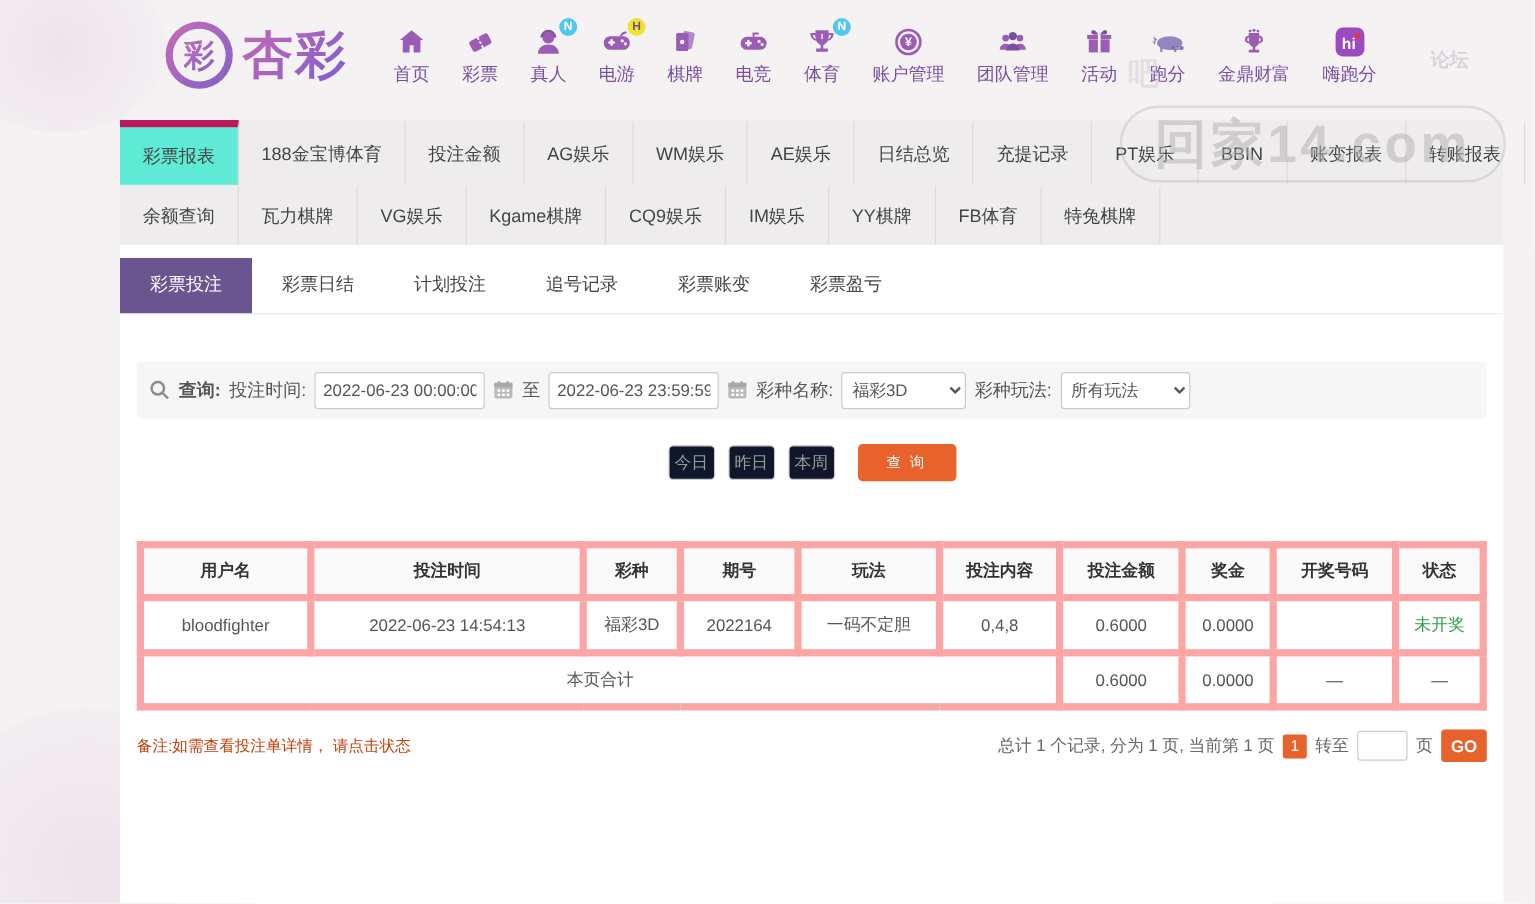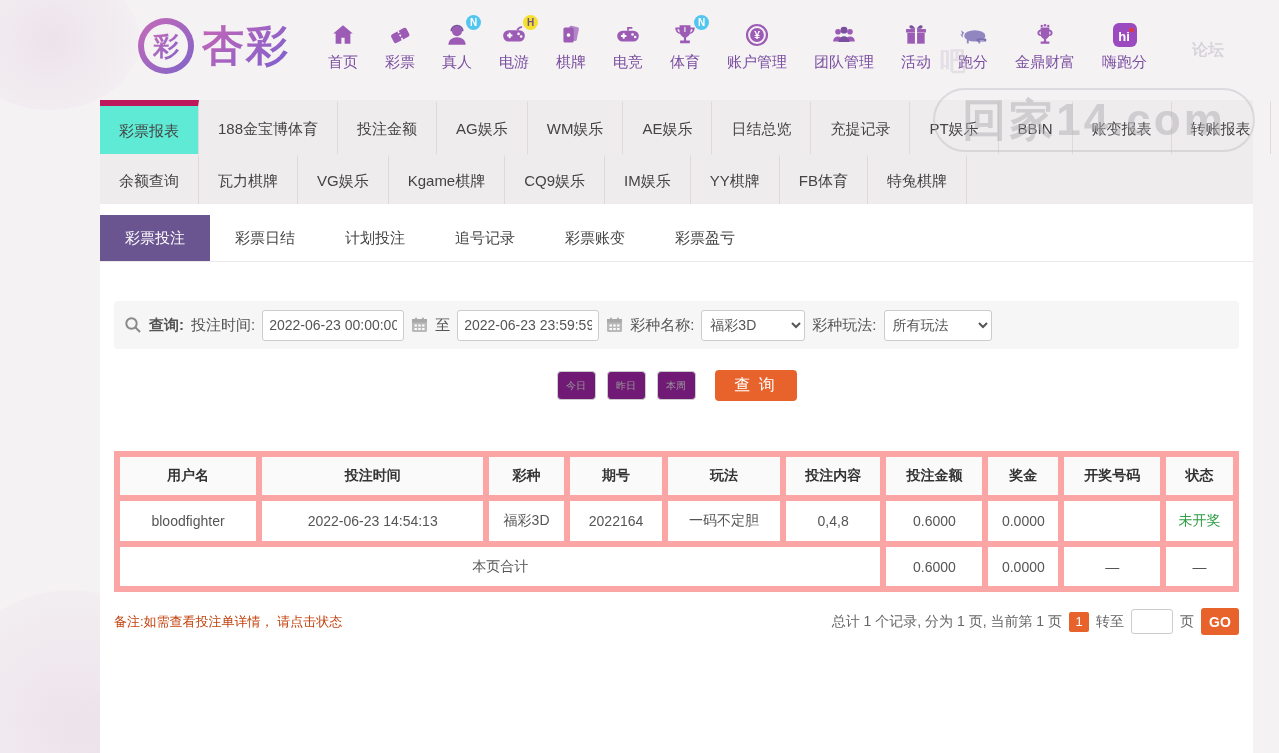--- a/index.html
+++ b/index.html
@@ -68,24 +68,24 @@
     display:flex; align-items:center; padding:0 10px; gap:7px; font-size:15px; color:#555; }
   .filter label { white-space:nowrap; }
   .txt-input { width:142px; height:31px; border:1px solid #ccc; border-radius:3px; background:#fff;
     font-size:14px; color:#555; padding:0 6px; font-family:inherit; }
   .cal-icon { width:17px; height:16px; display:inline-block; }
   .sel { height:31px; border:1px solid #ccc; border-radius:3px; background:#fff;
     font-size:14px; color:#555; padding:0 4px; font-family:inherit; }
   .sel.wide { width:104px; } .sel.narrow { width:108px; }
 
   .btn-row { display:flex; justify-content:center; align-items:center; gap:11px; margin-top:21px; }
-  .ghost-btn { width:39px; height:29px; background:#701a75; border:1px solid #ccc; border-radius:4px;
-    color:#999; font-size:10px; cursor:pointer; font-family:inherit; }
+  .ghost-btn { width:39px; height:29px; background:#0f172a; border:1px solid #ccc; border-radius:4px;
+    color:#999; font-size:14px; cursor:pointer; font-family:inherit; }
   .query-btn { width:82px; height:31px; background:#e8632c; border:none; border-radius:4px;
-    color:#fff; font-size:16px; cursor:pointer; margin-left:8px; font-family:inherit; letter-spacing:2px; }
+    color:#fff; font-size:12px; cursor:pointer; margin-left:8px; font-family:inherit; letter-spacing:2px; }
 
   
   .report-table { width:1125px; margin:50px 14px 0 14px; border-collapse:collapse;
     font-size:14px; color:#555; table-layout:fixed; }
   .report-table th, .report-table td { border:6px solid #fca5a5; text-align:center;
     height:44px; overflow:hidden; white-space:nowrap; }
   .report-table th { font-weight:bold; color:#333; background:#fbfafa; }
   .report-table td { height:46px; }
   .report-table .status-cell { color:#2f9e44; cursor:pointer; }
   .summary-row td { height:45px; }

